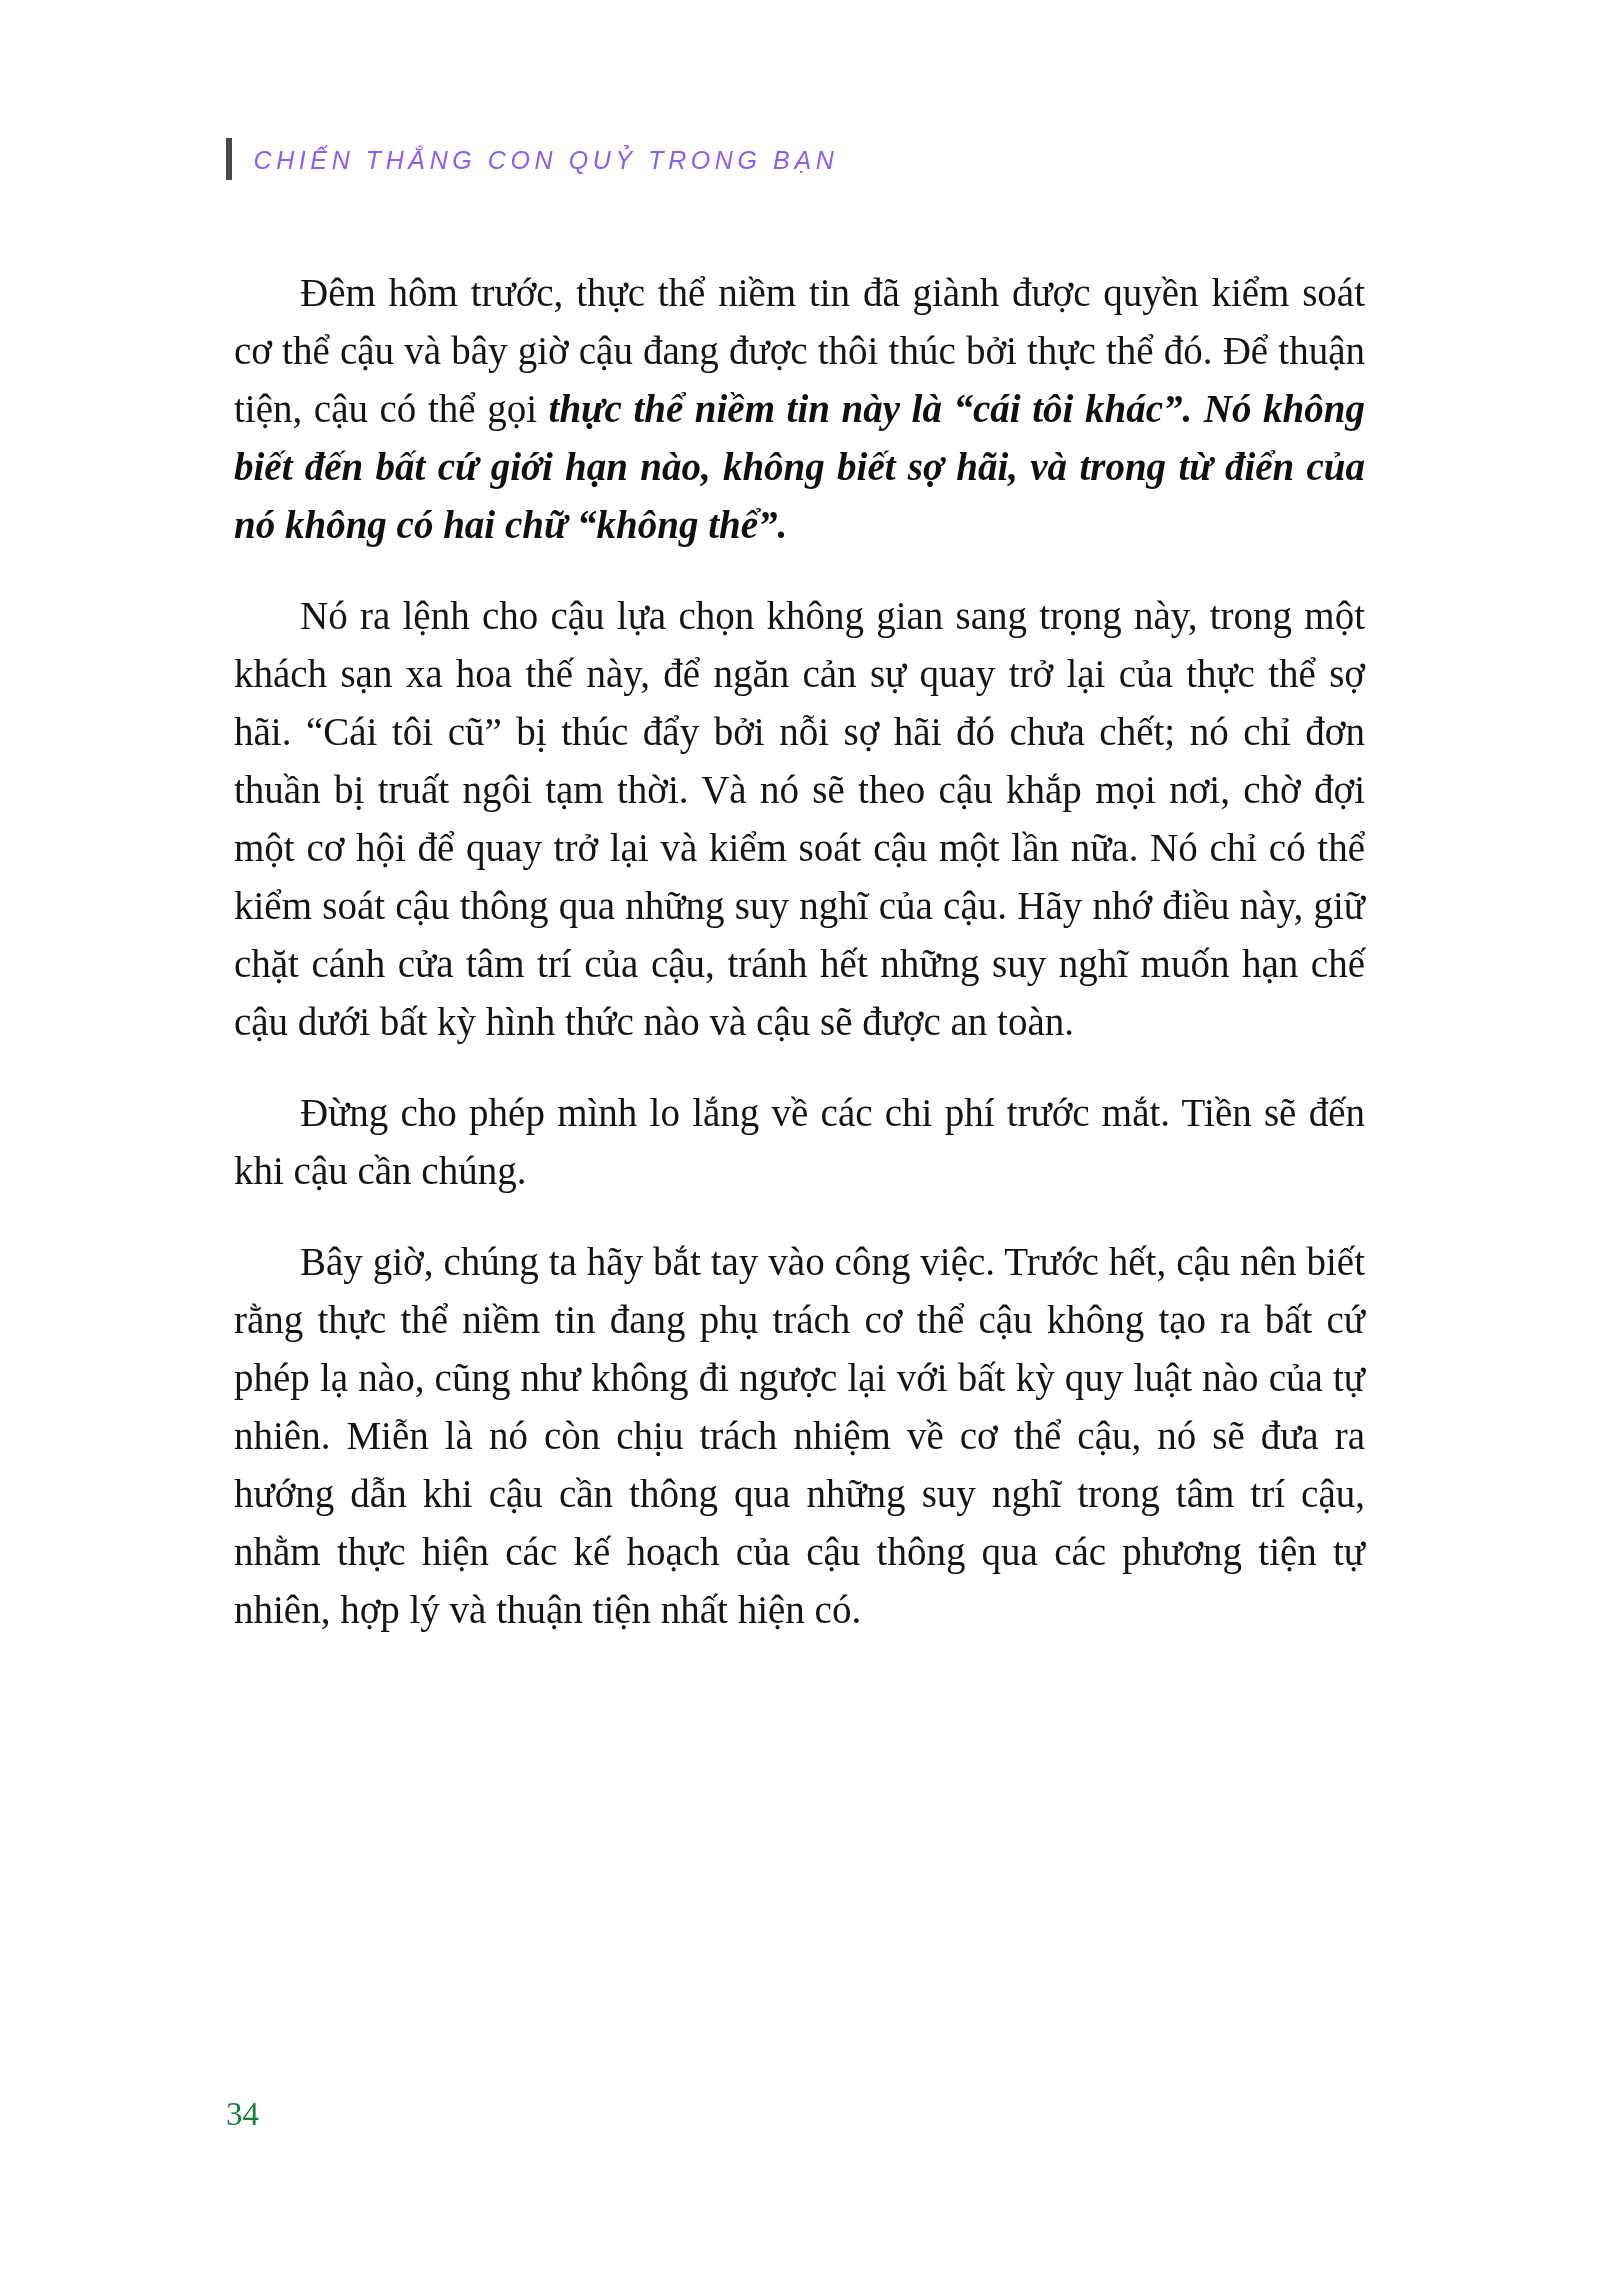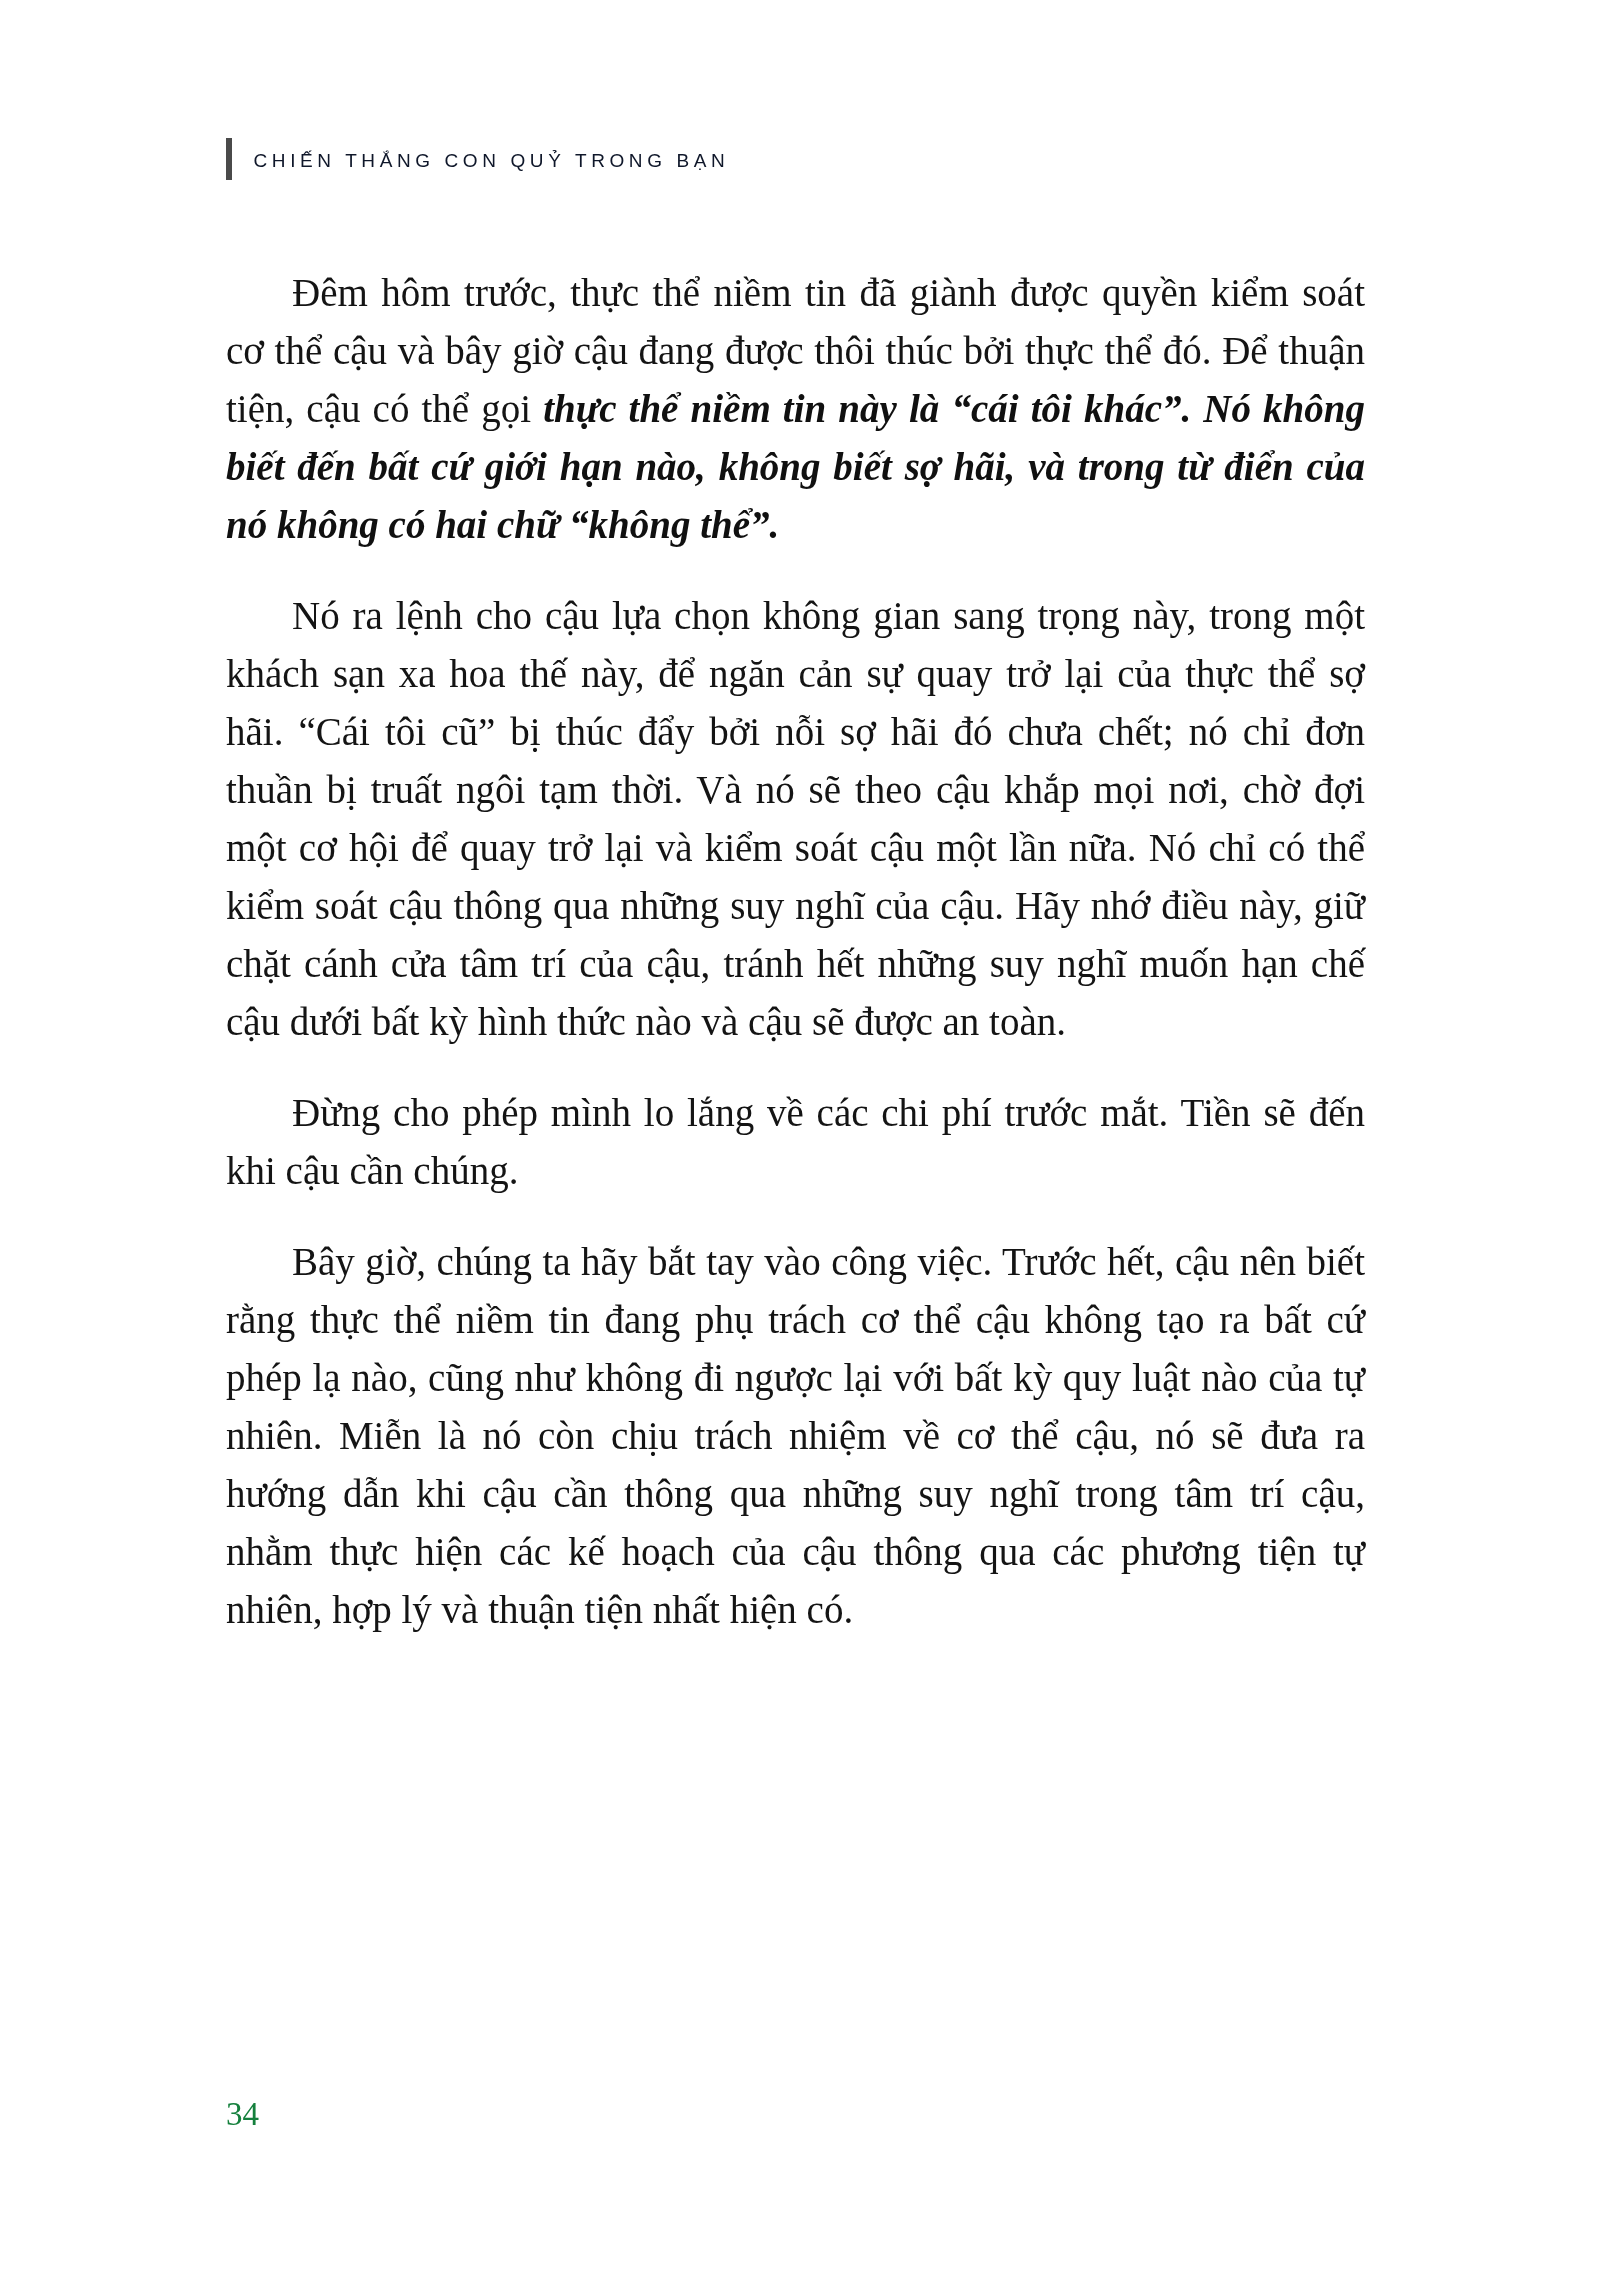--- a/index.html
+++ b/index.html
@@ -33,35 +33,36 @@
   }
   .running-head .bar {
     width: 5.5px;
     height: 42px;
     background: #4a4a4a;
     margin-right: 22px;
     flex: 0 0 auto;
   }
   .running-head .title {
     font-family: "Liberation Sans", sans-serif;
-    font-size: 19px;
+    font-size: 25px;
     letter-spacing: 4.6px;
-    color: #0f172a;
+    color: #8b5cf6;
     font-weight: normal;
     white-space: nowrap;
     padding-top: 3.7px;
+    font-style: italic;
   }
   
   .body-text {
     font-size: 39px;
     line-height: 58px;
     text-align: justify;
   }
   .body-text p {
-    margin: 0 0 33px 0;
+    margin: 0 0 33px 8px;
     text-indent: 66px;
   }
   .bi {
     font-weight: bold;
     font-style: italic;
     color: #101010;
   }
   
   .page-number {
     position: absolute;

